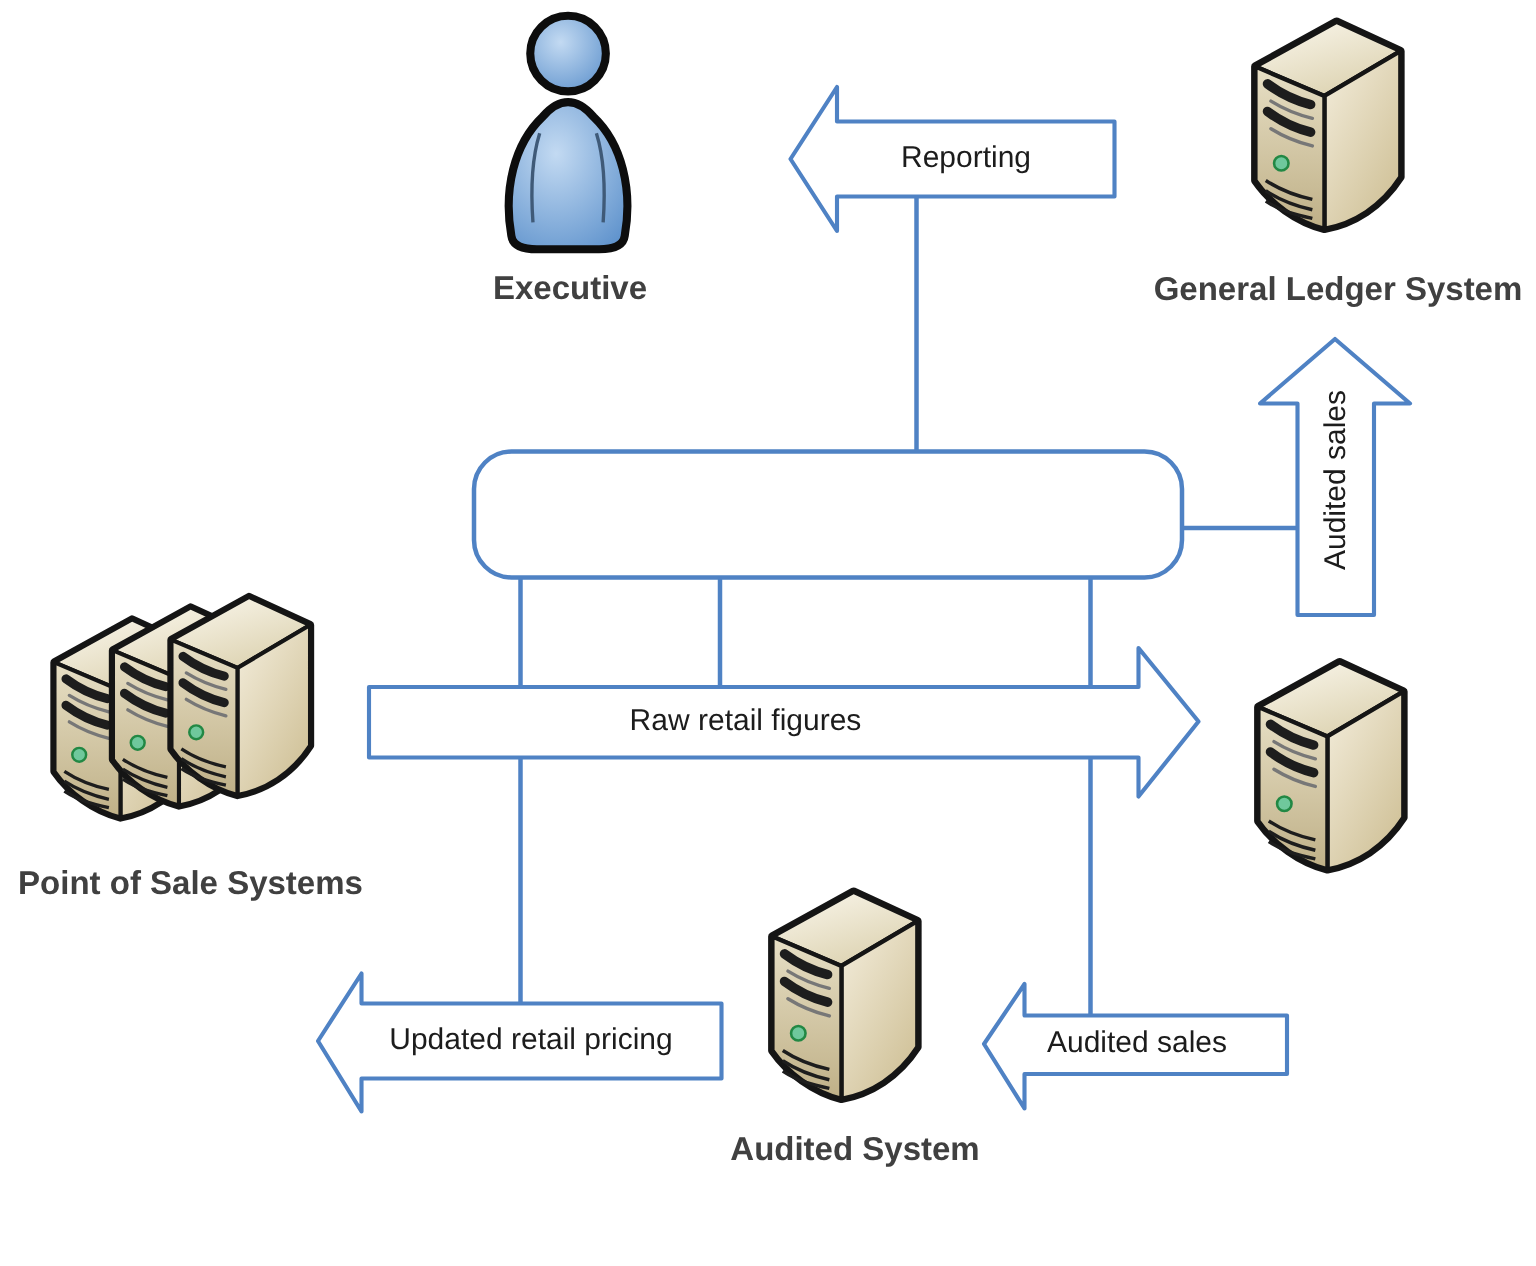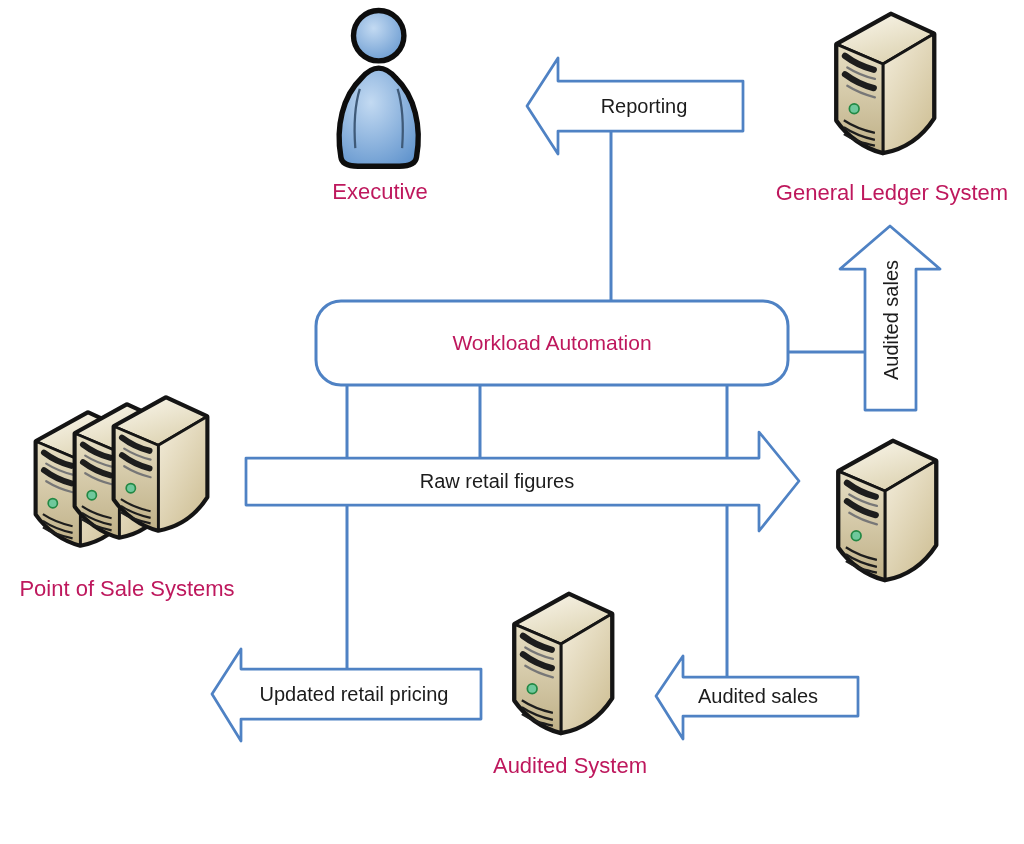--- a/index.html
+++ b/index.html
@@ -3,21 +3,21 @@
 <meta charset="utf-8">
 <style>
   html,body{margin:0;padding:0;background:#ffffff;}
   .stage{
     position:relative;width:1024px;height:844px;background:#ffffff;
     font-family:"Liberation Sans",sans-serif;overflow:hidden;
   }
   svg.layer{position:absolute;left:0;top:0;}
   .lbl{
     position:absolute;transform:translate(-50%,-50%);
-    font-size:22px;color:#be185d;white-space:nowrap;letter-spacing:0px;
+    font-size:22px;color:#404040;white-space:nowrap;letter-spacing:0px;font-weight:bold;
   }
   .atext{
     position:absolute;transform:translate(-50%,-50%);
     font-size:20px;color:#1c1c1c;white-space:nowrap;
   }
   .atext.rot{transform:translate(-50%,-50%) rotate(-90deg);}
   .boxlbl{font-size:21px;}
   .caption{
     position:absolute;transform:translate(-50%,-50%);
     font-size:17px;font-weight:bold;font-style:italic;
@@ -93,21 +93,20 @@
       <use href="#server" transform="translate(100,387) scale(1.1)"></use>
     </g>
     <use href="#server" transform="translate(824,430) scale(1.15)"></use>
     <use href="#server" transform="translate(500,583) scale(1.15)"></use>
   </svg>
 
   <div class="lbl" style="left:380px;top:192px">Executive</div>
   <div class="lbl" style="left:892px;top:193px">General Ledger System</div>
   <div class="lbl" style="left:127px;top:589px">Point of Sale Systems</div>
   <div class="lbl" style="left:570px;top:766px">Audited System</div>
-  <div class="lbl boxlbl" style="left:552px;top:343px">Workload Automation</div>
 
   <div class="atext" style="left:644px;top:106px">Reporting</div>
   <div class="atext rot" style="left:891px;top:320px">Audited sales</div>
   <div class="atext" style="left:497px;top:481px">Raw retail figures</div>
   <div class="atext" style="left:354px;top:694px">Updated retail pricing</div>
   <div class="atext" style="left:758px;top:696px">Audited sales</div>
 
 </div>
 
 </body></html>

